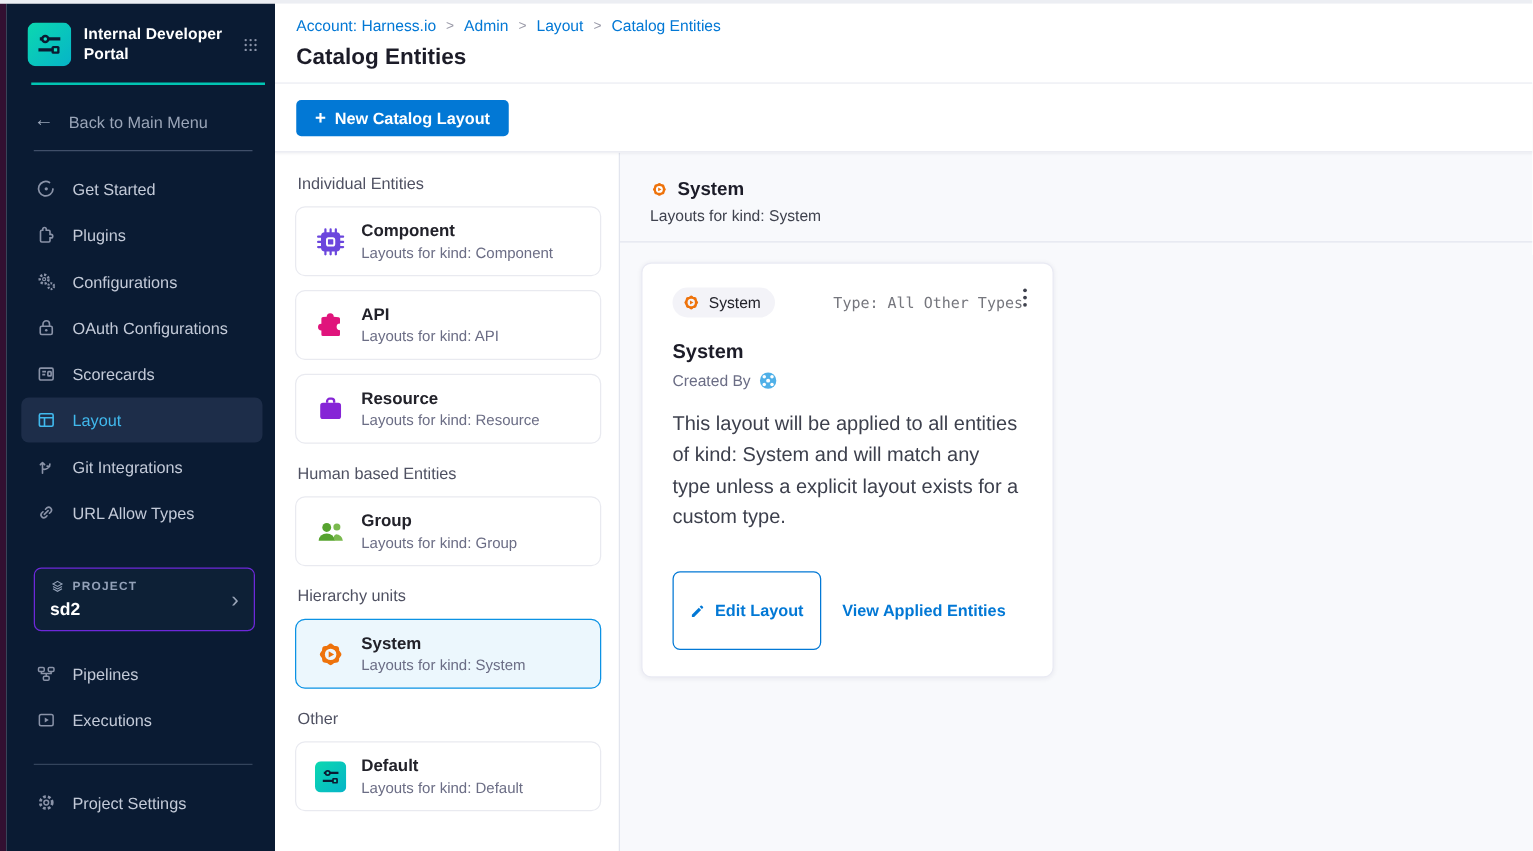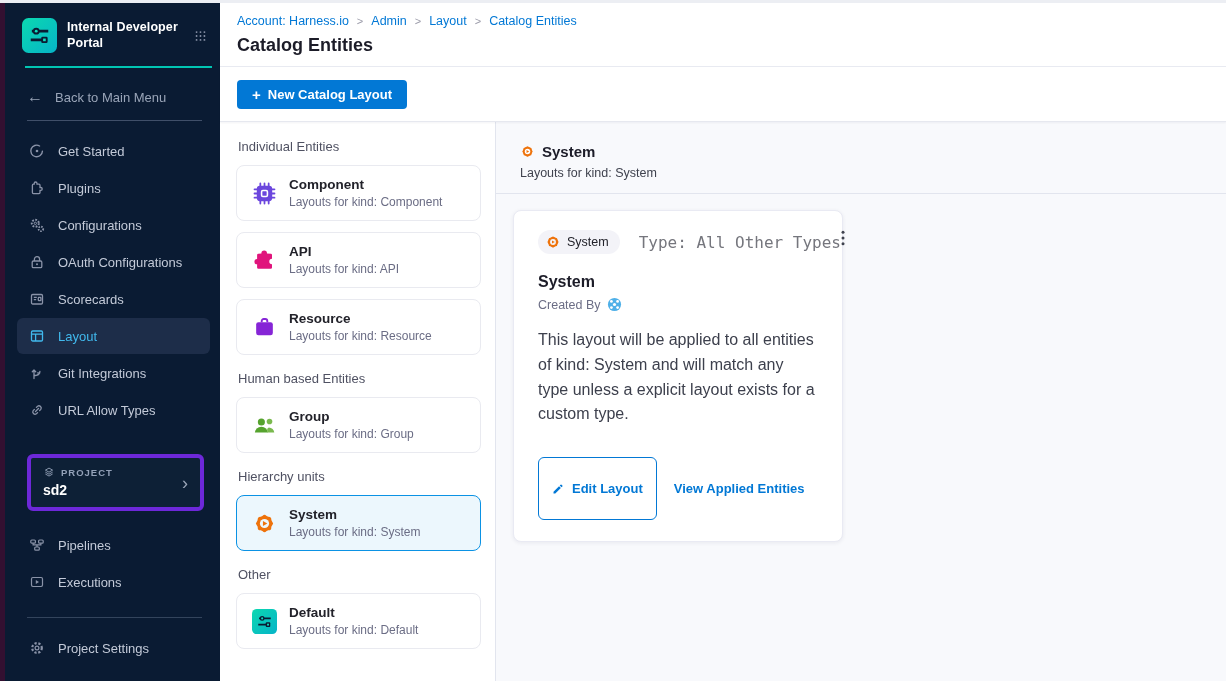--- a/index.html
+++ b/index.html
@@ -17,21 +17,21 @@
   .grid-icon { margin-left:auto; color:#8a93a8; width:14px; height:14px; }
   .teal-divider { border-top:2px solid #01c5b3; margin:1px 8px 0 20px; }
   .back-row { display:flex; align-items:center; gap:12px; padding:21px 18px 15px 22px; color:#9aa5b8; font-size:13px; cursor:pointer; }
   .back-arrow { font-size:16px; line-height:1; }
   .gray-divider { border-top:1px solid rgba(130,145,170,.45); margin:0 18px 12px 22px; }
   .nav { display:flex; flex-direction:column; }
   .nav-item { display:flex; align-items:center; gap:13px; padding:10px 12px; margin:0 10px 1px 12px; border-radius:6px; font-size:13px; color:#c3cad8; cursor:pointer; }
   .nav-item .nicon { width:16px; height:16px; flex:0 0 16px; color:#8a93a8; display:inline-flex; }
   .nav-item.active { background:#1d2d49; color:#41b9ed; }
   .nav-item.active .nicon { color:#41b9ed; }
-  .project-card { margin:25px 16px 0 22px; border:4px solid #6d28d9; border-radius:6px; background:#0d2036; padding:8px 0 9px 12px; position:relative; cursor:pointer; }
+  .project-card { margin:25px 16px 0 22px; border:1px solid #6d28d9; border-radius:6px; background:#0d2036; padding:8px 0 9px 12px; position:relative; cursor:pointer; }
   .project-label-row { display:flex; align-items:center; gap:6px; color:#93a1b8; font-size:9.5px; font-weight:bold; letter-spacing:1px; }
   .project-label-row .nicon { width:12px; height:12px; color:#93a1b8; display:inline-flex; }
   .project-name { color:#fff; font-size:14px; font-weight:bold; margin-top:4px; }
   .project-chevron { position:absolute; right:12px; top:50%; transform:translateY(-50%); color:#9aa5b8; font-size:18px; }
   .nav-lower { margin-top:16px; }
   .sidebar-bottom-divider { border-top:1px solid rgba(130,145,170,.35); margin:16px 18px 12px 22px; }
 
   
   .content { flex:1; display:flex; flex-direction:column; min-width:0; }
   .topbar { height:64px; background:#fff; border-bottom:1px solid #e8eaf1; padding:11px 0 0 17px; }
@@ -61,21 +61,21 @@
   .main-title-row { display:flex; align-items:center; gap:7px; }
   .main-title-row .eicon { width:15px; height:15px; }
   .main-title { font-size:15px; font-weight:bold; color:#1c1c28; }
   .main-sub { font-size:12.5px; color:#3f424e; margin-top:6px; }
 
   .layout-card { width:330px; margin:16px 0 0 17px; background:#fff; border:1px solid #e9eaf3; border-radius:8px; box-shadow:0 1px 4px rgba(30,30,70,.07); padding:19px 24px 21px 24px; }
   .badge-row { display:flex; align-items:center; }
   .kind-pill { display:inline-flex; align-items:center; gap:6px; background:#f3f3f8; border-radius:13px; padding:4px 11px 4px 7px; font-size:12.5px; color:#22222a; }
   .kind-pill .eicon { width:16px; height:16px; }
   .pill-divider { width:1px; height:22px; background:#d9dae3; margin:0 10px 0 9px; }
-  .type-text { font-family:"DejaVu Sans Mono", monospace; font-size:16px; color:#75767d; white-space:nowrap; }
+  .type-text { font-family:"DejaVu Sans Mono", monospace; font-size:12px; color:#75767d; white-space:nowrap;margin-left:28px; }
   .kebab { margin-left:auto; align-self:flex-start; width:14px; height:16px; display:flex; justify-content:center; cursor:pointer; color:#3f424e; }
   .card-title { font-size:16px; font-weight:bold; color:#1c1c28; margin-top:19px; }
   .created-row { display:flex; align-items:center; gap:6px; margin-top:6px; font-size:12.5px; color:#6b6d85; }
   .created-row svg { width:15px; height:15px; }
   .card-desc { margin-top:16px; font-size:16px; color:#3d404d; line-height:1.55; }
   .card-actions { display:flex; align-items:center; gap:17px; margin-top:30px; }
   .outline-btn { display:inline-flex; align-items:center; gap:8px; border:1.5px solid #0278d5; color:#0278d5; background:#fff; border-radius:6px; padding:23px 13px; font-size:13px; font-weight:bold; cursor:pointer; font-family:inherit; }
   .outline-btn svg { width:12px; height:12px; }
   .link-btn { color:#0278d5; font-size:13px; font-weight:bold; cursor:pointer; }
 </style>

